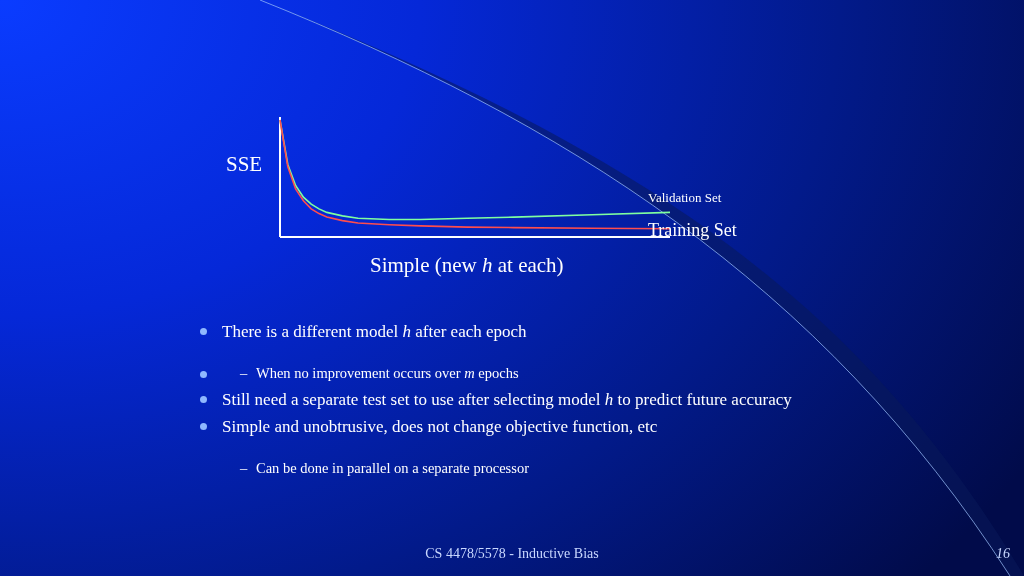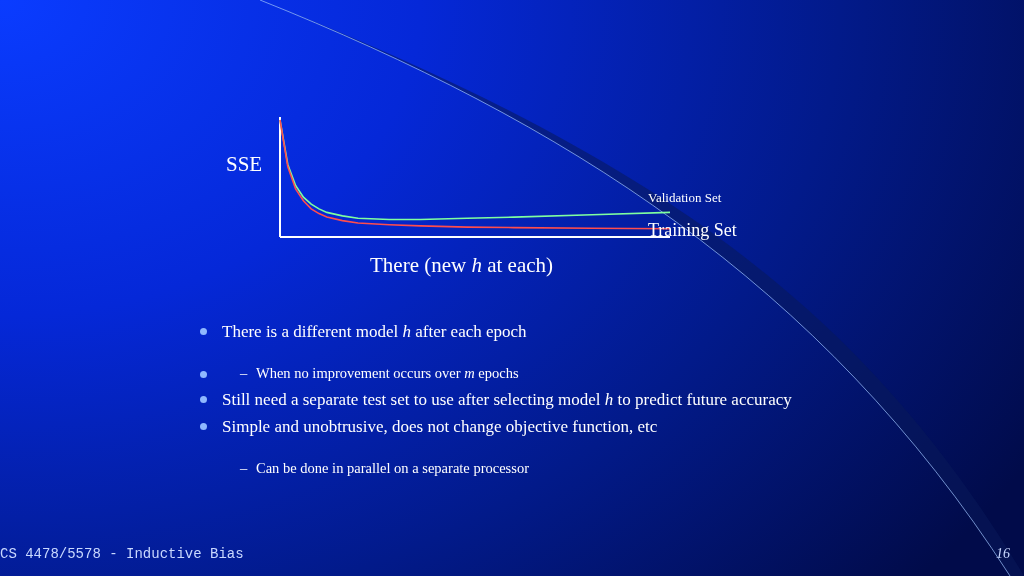--- a/index.html
+++ b/index.html
@@ -99,23 +99,23 @@
     position: absolute;
     left: 18px;
     top: 0;
     color: #fff;
   }
   .ital { font-style: italic; }
   .footer {
     position: absolute;
     bottom: 14px;
     left: 0; right: 0;
+    text-align: center;
     font-size: 14px;
     color: #c9d8ff;
-    font-family: Liberation Mono, monospace;
   }
   .pagenum {
     position: absolute;
     bottom: 14px;
     right: 14px;
     font-size: 14px;
     color: #c9d8ff;
     font-style: italic;
   }
 </style>
@@ -134,21 +134,21 @@
     <div class="ylabel">SSE</div>
     <svg id="chart-svg" width="420" height="140" viewBox="0 0 420 140" style="position:absolute;left:40px;top:0;">
       <line x1="10" y1="5" x2="10" y2="125" stroke="#fff" stroke-width="2"></line>
       <line x1="10" y1="125" x2="400" y2="125" stroke="#fff" stroke-width="2"></line>
     <path d="M 10.0 8.0 L 17.8 52.5 L 25.6 73.5 L 33.4 85.2 L 41.2 92.2 L 49.0 96.9 L 56.8 100.4 L 72.4 103.9 L 88.0 106.3 L 119.2 107.5 L 150.4 107.5 L 197.2 106.3 L 244.0 105.1 L 322.0 102.8 L 400.0 100.4" stroke="#7fff9f" stroke-width="1.6" fill="none"></path>
         <path d="M 10.0 8.0 L 17.8 54.8 L 25.6 77.0 L 33.4 88.7 L 41.2 96.9 L 49.0 101.6 L 56.8 105.1 L 72.4 108.6 L 88.0 111.0 L 119.2 112.7 L 150.4 113.9 L 197.2 115.1 L 244.0 115.6 L 322.0 116.2 L 400.0 116.8" stroke="#ff4d4d" stroke-width="1.6" fill="none"></path>
       </svg>
     <div class="legend-val">Validation Set</div>
     <div class="legend-train">Training Set</div>
     <div class="xlabel">
-      <span>There (new </span><span class="ital">h</span><span> at each)</span>
+      <span>Simple (new </span><span class="ital">h</span><span> at each)</span>
     </div>
   </div>
 
   <div class="bullets">
     <ul id="bullet-ul">
         <li><span>There is a different model </span><span class="ital">h</span><span> after each epoch</span></li>
         <li><ul class="sub">
             <li><span>When no improvement occurs over </span><span class="ital">m</span><span> epochs</span></li>
           </ul></li>
         <li><span>Still need a separate test set to use after selecting model </span><span class="ital">h</span><span> to predict future accuracy</span></li>

